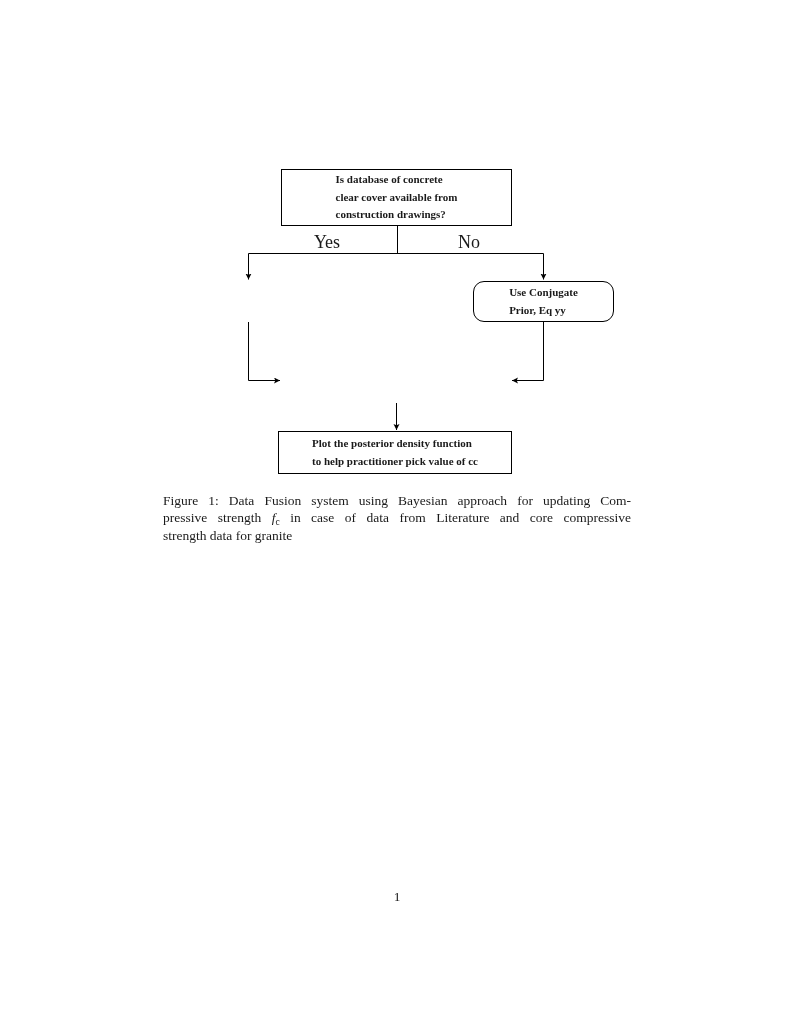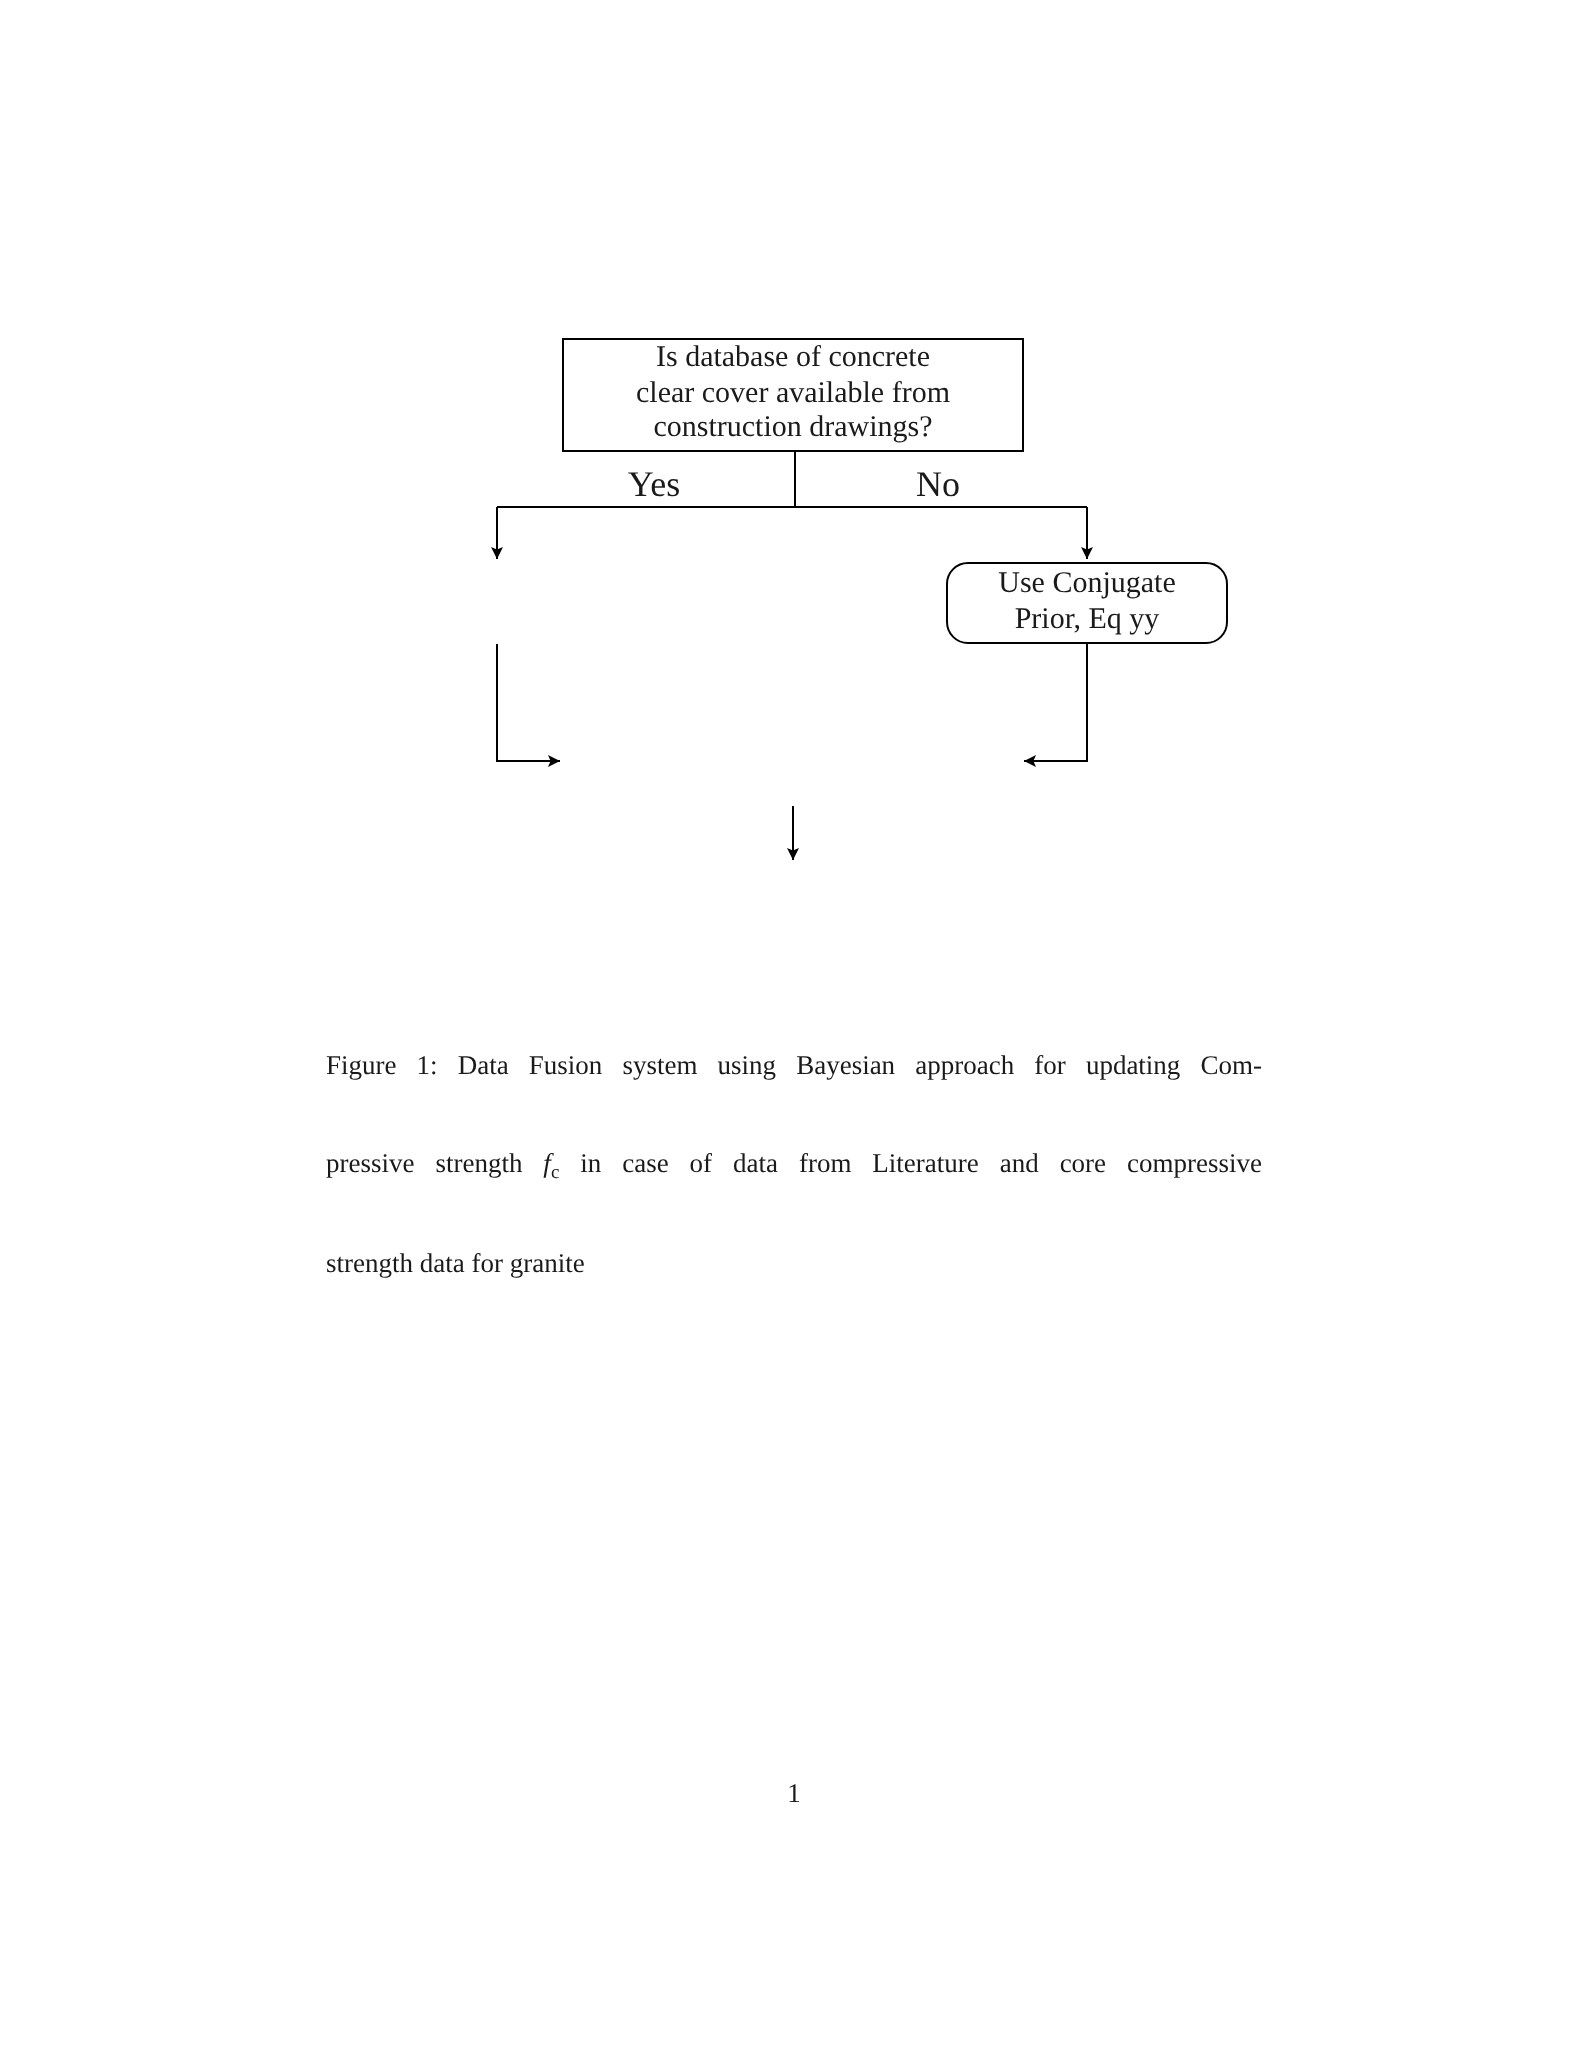--- a/index.html
+++ b/index.html
@@ -22,24 +22,24 @@
     width: 794px; height: 1028px;
   }
   .node {
     position: absolute;
     box-sizing: border-box;
     border: 1px solid #000000;
     background: #ffffff;
     display: flex;
     align-items: center;
     justify-content: center;
-    text-align: center;
     white-space: pre-line;
-    font-size: 15px;
+    font-size: 11px;
     line-height: 17.5px;
+    font-weight: bold;
   }
   .node-decision  { left: 281px; top: 169px; width: 231px; height: 57px; }
   .node-jeffreys  { left: 179px; top: 281px; width: 141px; height: 41px; }
   .node-conjugate { left: 473px; top: 281px; width: 141px; height: 41px; border-radius: 11px; }
   .node-posterior { left: 281px; top: 360px; width: 230px; height: 43px; }
   .node-plot      { left: 278px; top: 431px; width: 234px; height: 43px; }
   .edge-label {
     position: absolute;
     font-size: 18px;
     line-height: 14px;
@@ -49,21 +49,21 @@
   .label-yes { left: 303px; top: 235px; }
   .label-no  { left: 445px; top: 235px; }
   .caption {
     position: absolute;
     left: 163px;
     top: 492px;
     width: 468px;
     font-size: 13.5px;
     line-height: 17.4px;
   }
-  .cap-line { text-align: justify; margin-top: 32px; }
+  .cap-line { text-align: justify; }
   .cap-line.stretch { text-align-last: justify; }
   .caption i { font-style: italic; }
   .caption sub {
     font-size: 9.5px;
     vertical-align: baseline;
     position: relative;
     top: 2.5px;
     line-height: 0;
   }
   .pagenum {
@@ -101,20 +101,22 @@
 
   <div class="edge-label label-yes">Yes</div>
 
   <div class="edge-label label-no">No</div>
 
 
   <div class="node node-conjugate">Use Conjugate
 Prior, Eq yy</div>
 
 
+  <div class="node node-plot">Plot the posterior density function
+to help practitioner pick value of cc</div>
 
   <div class="caption">
     <div class="cap-line stretch">Figure 1: Data Fusion system using Bayesian approach for updating Com-</div>
     <div class="cap-line stretch"><span>pressive strength </span><i>f</i><sub>c</sub><span> in case of data from Literature and core compressive</span></div>
     <div class="cap-line">strength data for granite</div>
   </div>
 
   <div class="pagenum">1</div>
 
 </div>

